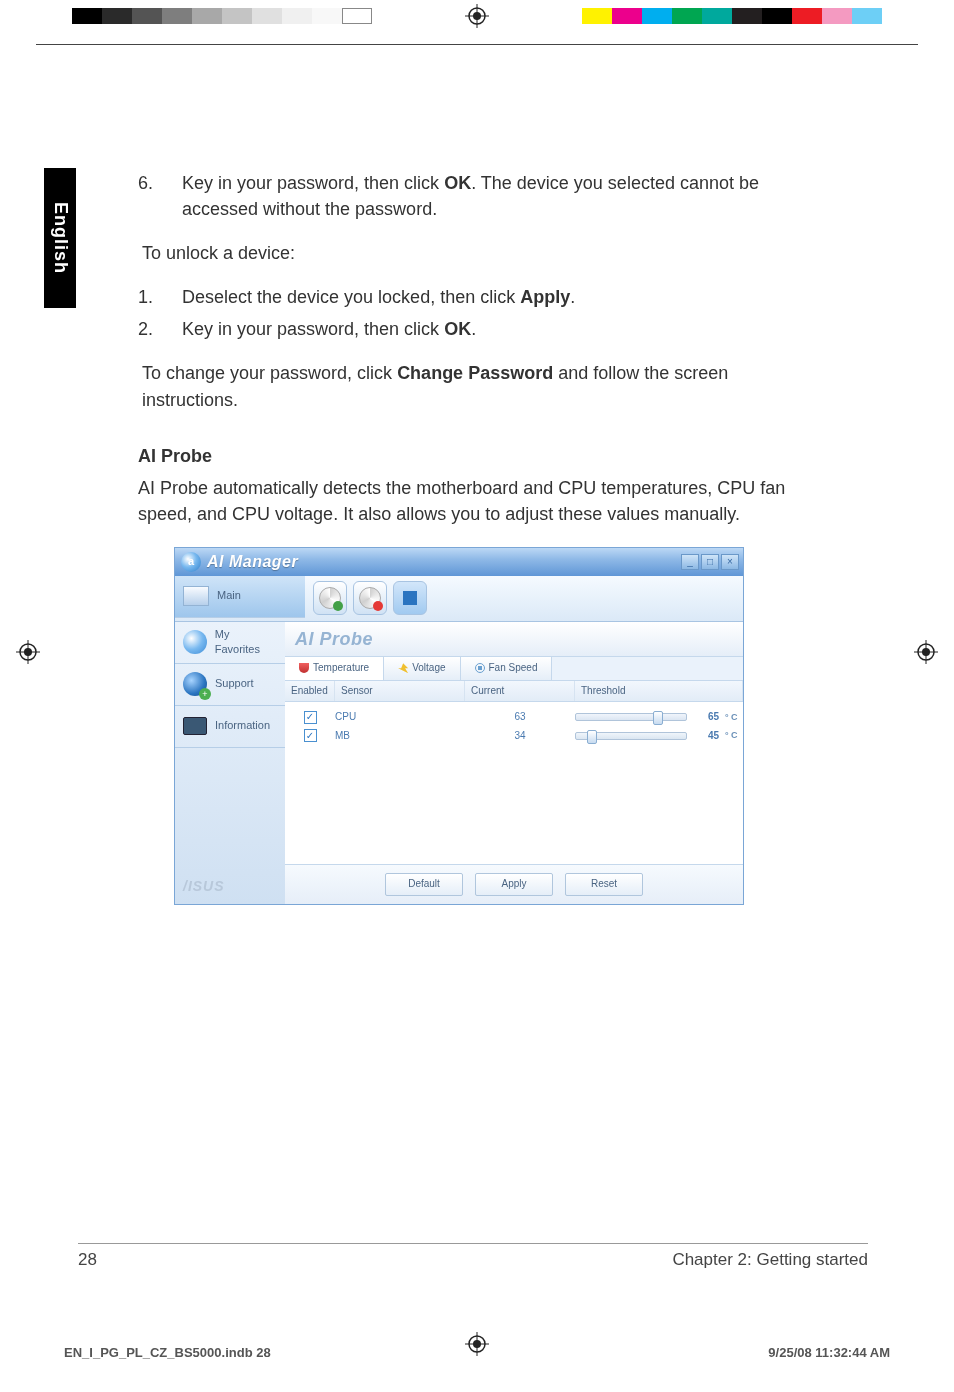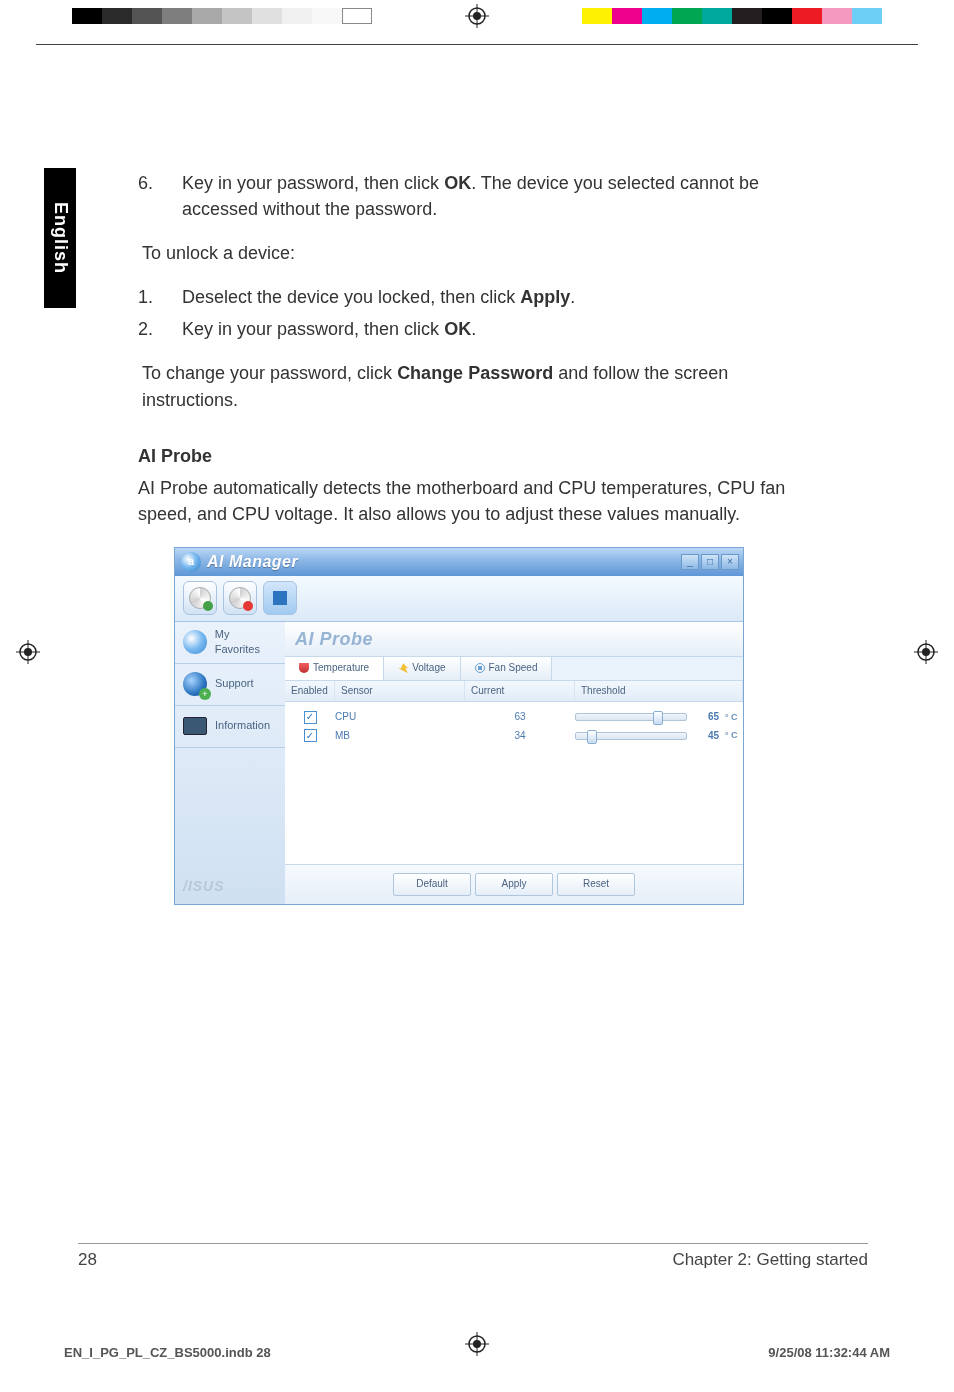--- a/index.html
+++ b/index.html
@@ -117,21 +117,21 @@
   .row { display:flex; align-items:center; padding:2px 0; }
   .cell-en{width:50px; display:flex; justify-content:center;}
   .cell-sn{width:130px;}
   .cell-cu{width:110px; text-align:center;}
   .cell-th{flex:1; display:flex; align-items:center; gap:6px;font-weight:bold;}
   .chk { width:13px; height:13px; border:1px solid #4a90d0; background:#fff; display:flex; align-items:center; justify-content:center; color:#2a74c0; font-size:10px; line-height:1; }
   .slider { height:8px; flex:1; border:1px solid #b0c4da; border-radius:2px; background:linear-gradient(#f0f5fb,#dbe6f2); position:relative; margin-right:4px; }
   .slider .thumb { position:absolute; top:-3px; width:10px; height:14px; background:linear-gradient(#fff,#c7dbf0); border:1px solid #8aaed2; border-radius:2px; }
   .unit { width:18px; font-size:9px; color:#6a90b8; }
   .thrval { width:22px; text-align:right; }
-  .footer-btns { display:flex; gap:4px; justify-content:center; padding:8px; border-top:1px solid #c5d8ec; background:linear-gradient(#f6fafe,#e6eef8); }
+  .footer-btns { display:flex; gap:12px; justify-content:center; padding:8px; border-top:1px solid #c5d8ec; background:linear-gradient(#f6fafe,#e6eef8); }
   .btn { width:78px; padding:3px 0; text-align:center; font-size:10px; color:#4a6482; background:linear-gradient(#fff,#e5eef8); border:1px solid #b0c6dd; border-radius:2px; }
   .asus-logo { color:#b8c8da; font-size:14px; font-style:italic; font-weight:bold; padding:8px; letter-spacing:1px; font-family:Arial; }
 
   
   .page-rule { position:absolute; left:78px; right:86px; bottom:148px; border-top:1px solid #999; }
   .page-num { position:absolute; left:78px; bottom:122px; font-size:17px; color:#444; }
   .chapter { position:absolute; right:86px; bottom:122px; font-size:17px; color:#444; }
   .doc-footer { position:absolute; bottom:32px; left:64px; right:64px; display:flex; justify-content:space-between; font-size:13px; color:#555;font-weight:bold; }
 </style>
 </head>
@@ -236,20 +236,24 @@
         <div class="titlebar-title">AI Manager</div>
       </div>
       <div class="winctrls">
         <div class="winbtn">_</div>
         <div class="winbtn">□</div>
         <div class="winbtn">×</div>
       </div>
     </div>
 
     <div class="toolbar">
+      <div class="nav-item active" style="width:130px;">
+        <div class="nav-icon-folder"></div>
+        <span>Main</span>
+      </div>
       <div class="toolbar-icons">
         <div class="big-icon">
             <span class="disc"></span>
             <span class="lock greendot"></span>
           </div>
         <div class="big-icon">
             <span class="disc"></span>
             <span class="lock reddot"></span>
           </div>
         <div class="big-icon active">

